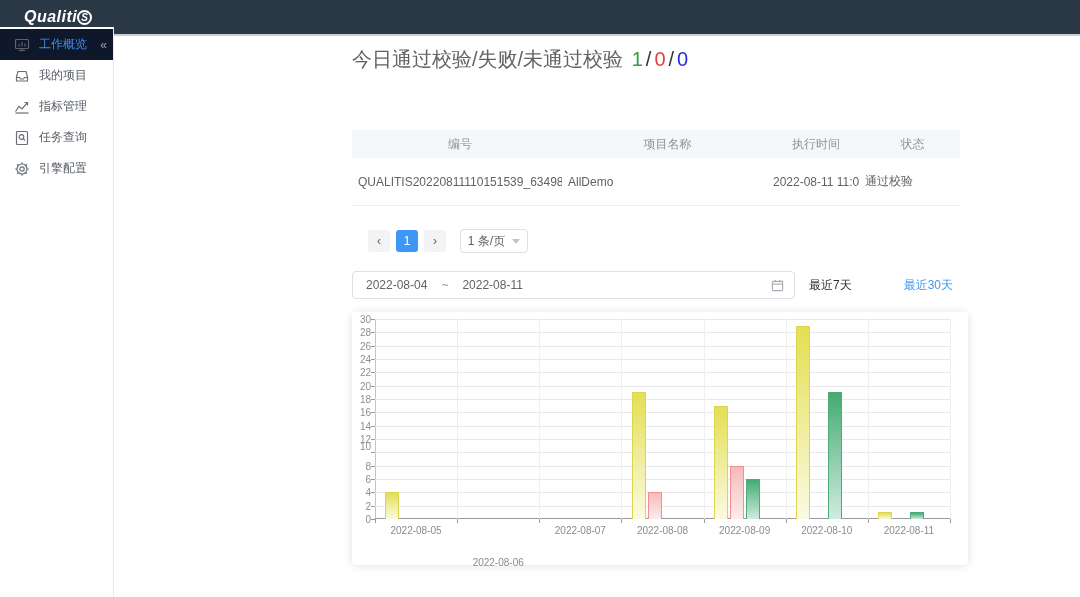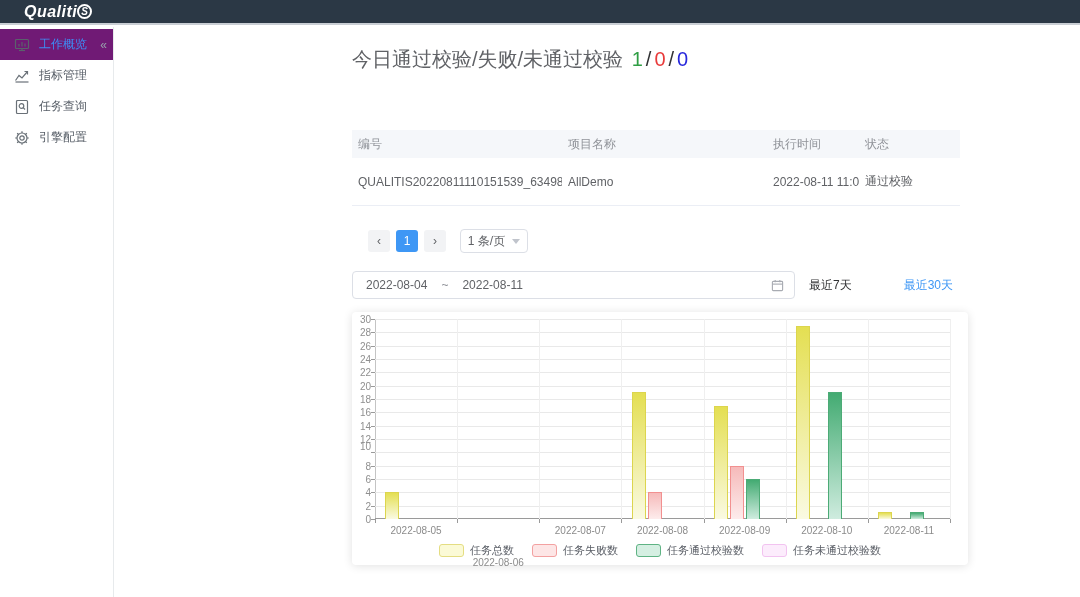--- a/index.html
+++ b/index.html
@@ -1,42 +1,42 @@
 <!DOCTYPE html>
 <html><head>
 <meta charset="utf-8">
 <style>
   * { margin:0; padding:0; box-sizing:border-box; }
   html,body { width:1080px; height:597px; background:#fff; font-family:"Liberation Sans","DejaVu Sans",sans-serif; overflow:hidden; position:relative; }
 
   
-  .topbar { position:absolute; left:0; top:0; width:1080px; height:25px; background:#2b3845; border-bottom:2px solid #c9ced4; display:flex; align-items:center; }
+  .topbar { position:absolute; left:0; top:0; width:1080px; height:36px; background:#2b3845; border-bottom:2px solid #c9ced4; display:flex; align-items:center; }
   .logo { margin-left:24px; color:#fff; font-weight:bold; font-style:italic; font-size:16px; letter-spacing:.5px; display:flex; align-items:center; }
   .logo-badge { display:inline-flex; align-items:center; justify-content:center; width:15px; height:15px; border:2px solid #fff; border-radius:50%; font-size:10px; margin-left:0px; font-style:italic; }
 
   
   .sidebar { position:absolute; left:0; top:27px; width:114px; height:570px; background:#fff; border-right:1px solid #e7eaec; padding-top:2px; }
   .menu-item { height:31px; display:flex; align-items:center; padding:0 6px 0 14px; font-size:12px; color:#565d66; cursor:pointer; }
   .menu-item .mi-label { margin-left:9px; white-space:nowrap; }
-  .menu-item.active { background:#701a75; color:#3d8df5; }
+  .menu-item.active { background:#0f172a; color:#3d8df5; }
   .menu-item svg { flex:0 0 auto; }
   .mi-right { margin-left:auto; color:#98a2ac; font-size:12px; }
   .chev { margin-left:auto; }
 
   
   .page-title { position:absolute; left:352px; top:46px; width:616px; text-align:left; font-size:20px; color:#606266; }
   .page-title .num { margin:0 3px; }
   .n-green { color:#2f9e44; }
   .n-red   { color:#e83a3a; }
   .n-blue  { color:#2828dc; }
   .n-sep   { color:#303133; }
 
   .task-table { position:absolute; left:352px; top:130px; width:608px; font-size:12px; }
   .t-head, .t-row { display:grid; grid-template-columns:210px 205px 92px auto; align-items:center; }
-  .t-head { background:#f5f7fa; height:28px; color:#909399; }
+  .t-head { background:#f5f7fa; height:28px; color:#909399;text-align:center; }
   .t-head > div { padding-left:6px; }
   .t-row { height:48px; color:#606266; border-bottom:1px solid #ebeef5; background:#fff; }
   .t-row > div { padding-left:6px; overflow:hidden; white-space:nowrap; }
 
   .pagination { position:absolute; left:368px; top:229px; display:flex; align-items:center; gap:6px; }
   .pg-btn { width:22px; height:22px; border-radius:3px; background:#f2f3f5; color:#606266; font-size:12px; display:flex; align-items:center; justify-content:center; cursor:pointer; }
   .pg-btn.active { background:#3e97f5; color:#fff; }
   .pg-select { margin-left:8px; width:68px; height:24px; border:1px solid #dcdfe6; border-radius:4px; display:flex; align-items:center; justify-content:center; gap:7px; font-size:12px; color:#606266; background:#fff; cursor:pointer; }
   .caret { width:0; height:0; border-left:4px solid transparent; border-right:4px solid transparent; border-top:5px solid #c0c4cc; }
 
@@ -82,20 +82,27 @@
       <line x1="5" y1="9.5" x2="5" y2="7"></line>
         <line x1="8" y1="9.5" x2="8" y2="5"></line>
         <line x1="11" y1="9.5" x2="11" y2="6.5"></line>
       <line x1="8" y1="11.5" x2="8" y2="13.5"></line>
         <line x1="5" y1="13.5" x2="11" y2="13.5"></line>
     </svg>
     <span class="mi-label">工作概览</span>
     <span class="mi-right">«</span>
   </div>
 
+  <div class="menu-item">
+    <svg width="16" height="16" viewBox="0 0 16 16" fill="none" stroke="#697077" stroke-width="1.2">
+      <path d="M2.5 9 L4 3.5 h8 L13.5 9 v4 h-11 z"></path>
+      <path d="M2.5 9.5 h3 l1 1.5 h3 l1-1.5 h3"></path>
+    </svg>
+    <span class="mi-label">我的项目</span>
+  </div>
 
   <div class="menu-item">
     <svg width="16" height="16" viewBox="0 0 16 16" fill="none" stroke="#697077" stroke-width="1.2">
       <polyline points="1.5,12.5 5,7.5 8,10 13.5,3.5"></polyline>
       <polyline points="10.5,3.5 13.5,3.5 13.5,6.5"></polyline>
       <line x1="1.5" y1="14" x2="14.5" y2="14"></line>
     </svg>
     <span class="mi-label">指标管理</span>
   </div>
 
@@ -250,31 +257,13 @@
       <div class="bar" style="left: 256.5px; top: 73.3333px; height: 126.667px; border-color: rgb(220, 213, 78); background: linear-gradient(rgb(228, 223, 82), rgb(250, 250, 226));"></div>
       <div class="bar" style="left: 338.643px; top: 86.6667px; height: 113.333px; border-color: rgb(220, 213, 78); background: linear-gradient(rgb(228, 223, 82), rgb(250, 250, 226));"></div>
       <div class="bar" style="left: 420.786px; top: 6.66667px; height: 193.333px; border-color: rgb(220, 213, 78); background: linear-gradient(rgb(228, 223, 82), rgb(250, 250, 226));"></div>
       <div class="bar" style="left: 502.929px; top: 193.333px; height: 6.66667px; border-color: rgb(220, 213, 78); background: linear-gradient(rgb(228, 223, 82), rgb(250, 250, 226));"></div>
       <div class="bar" style="left: 272.5px; top: 173.333px; height: 26.6667px; border-color: rgb(242, 144, 144); background: linear-gradient(rgb(246, 186, 186), rgb(253, 236, 236));"></div>
       <div class="bar" style="left: 354.643px; top: 146.667px; height: 53.3333px; border-color: rgb(242, 144, 144); background: linear-gradient(rgb(246, 186, 186), rgb(253, 236, 236));"></div>
       <div class="bar" style="left: 370.643px; top: 160px; height: 40px; border-color: rgb(76, 171, 118); background: linear-gradient(rgb(67, 171, 114), rgb(207, 236, 223));"></div>
       <div class="bar" style="left: 452.786px; top: 73.3333px; height: 126.667px; border-color: rgb(76, 171, 118); background: linear-gradient(rgb(67, 171, 114), rgb(207, 236, 223));"></div>
       <div class="bar" style="left: 534.929px; top: 193.333px; height: 6.66667px; border-color: rgb(76, 171, 118); background: linear-gradient(rgb(67, 171, 114), rgb(207, 236, 223));"></div>
     </div>
-  <div class="legend" id="legend">
-      <div class="legend-item">
-        <div class="legend-swatch" style="background: rgb(251, 250, 214); border-color: rgb(228, 221, 130);"></div>
-        <div class="legend-label">任务总数</div>
-      </div>
-      <div class="legend-item">
-        <div class="legend-swatch" style="background: rgb(253, 230, 230); border-color: rgb(243, 161, 161);"></div>
-        <div class="legend-label">任务失败数</div>
-      </div>
-      <div class="legend-item">
-        <div class="legend-swatch" style="background: rgb(213, 239, 226); border-color: rgb(95, 179, 132);"></div>
-        <div class="legend-label">任务通过校验数</div>
-      </div>
-      <div class="legend-item">
-        <div class="legend-swatch" style="background: rgb(252, 236, 252); border-color: rgb(242, 195, 240);"></div>
-        <div class="legend-label">任务未通过校验数</div>
-      </div>
-    </div>
 </div>
 
 </body></html>

